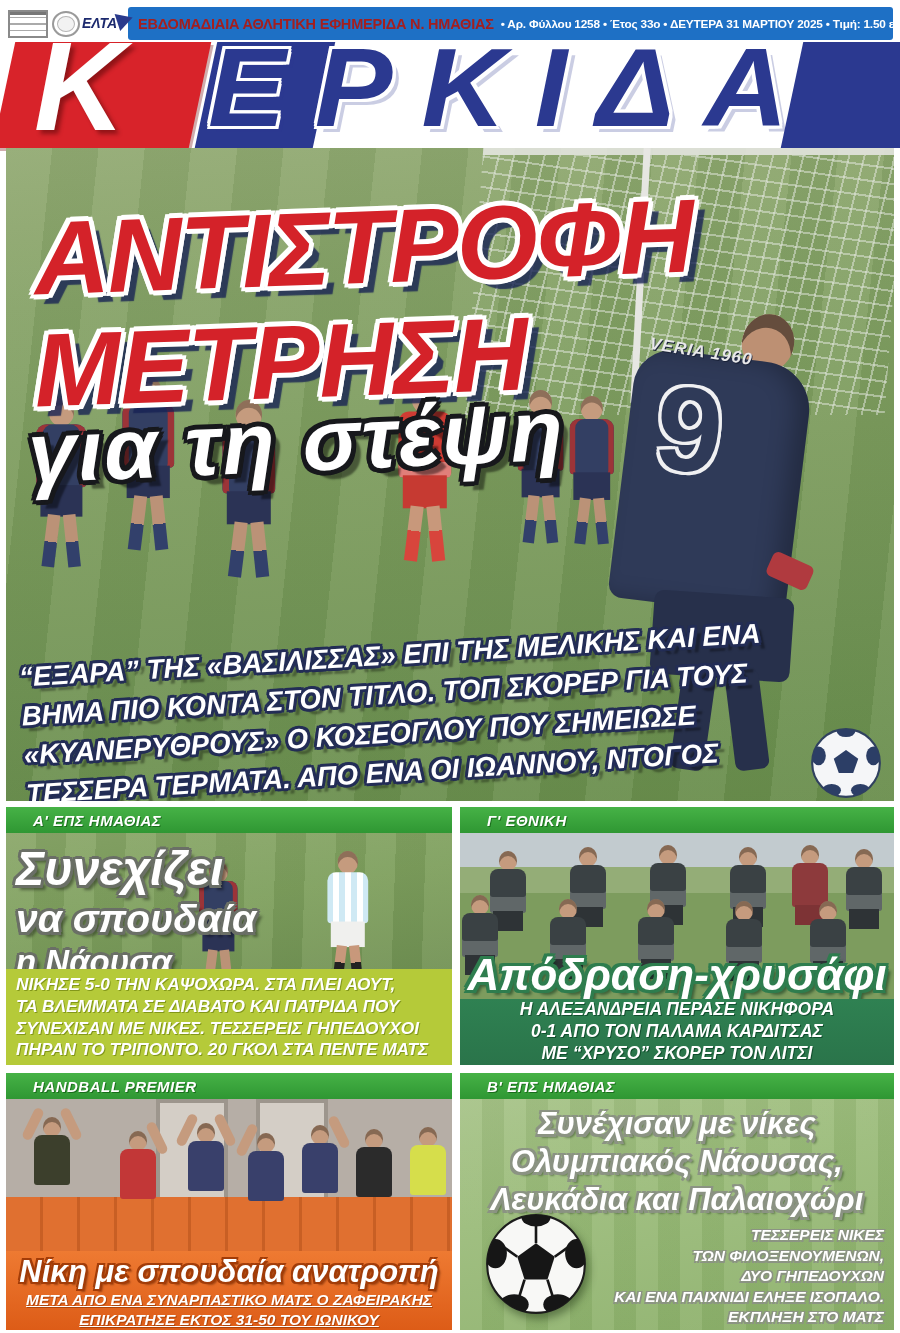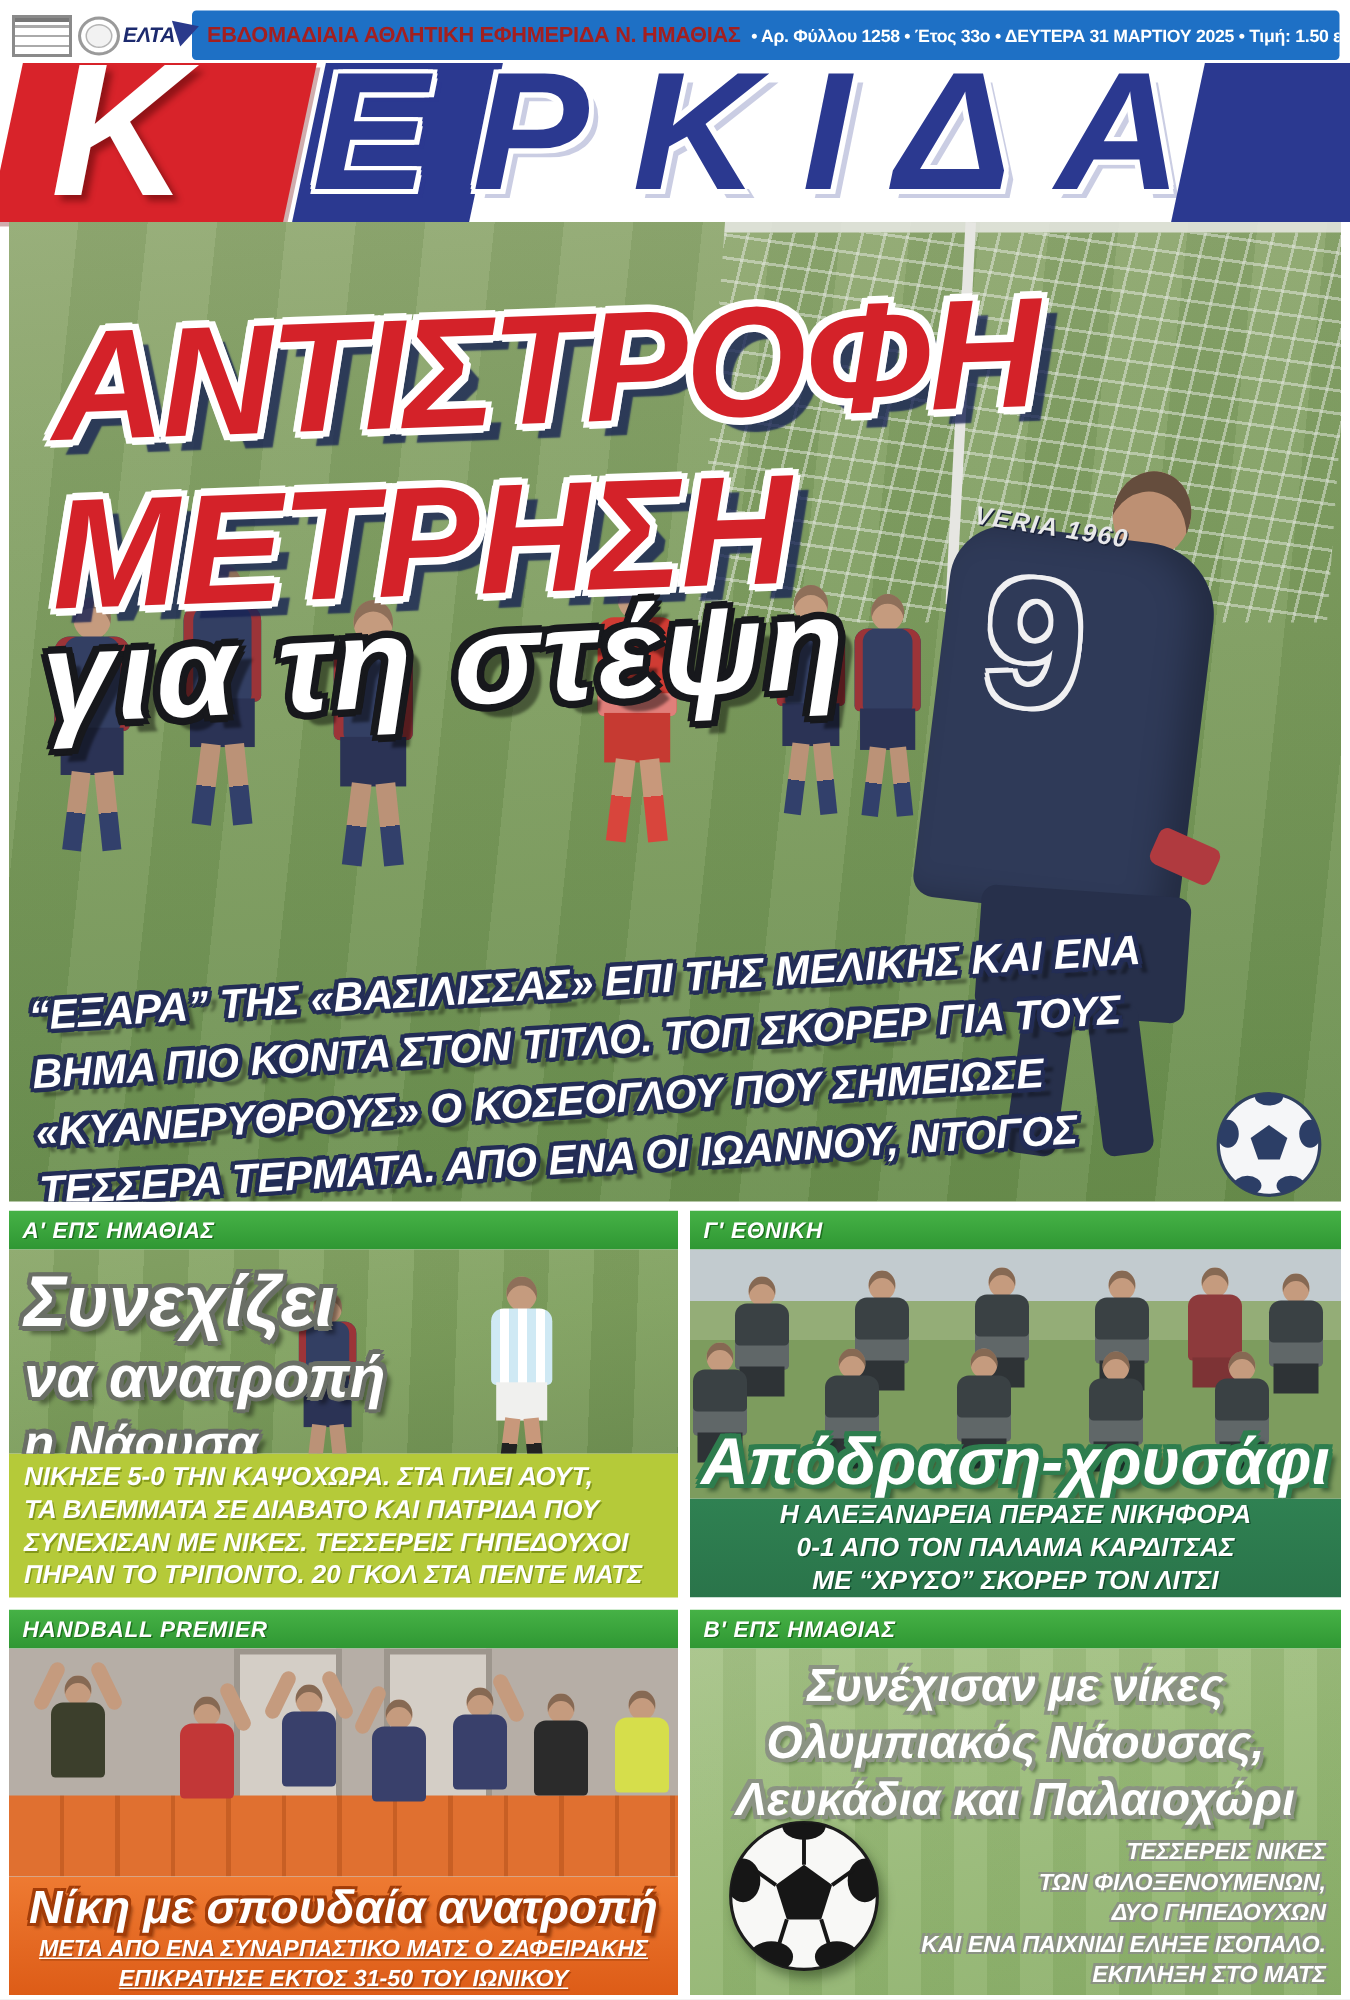--- a/index.html
+++ b/index.html
@@ -86,21 +86,21 @@
   .deck span{display:block;font-weight:bold;font-style:italic;font-size:27.5px;line-height:1.42;color:#ffffff;white-space:nowrap;
      text-shadow:-2.5px -2.5px 0 #232d56,2.5px -2.5px 0 #232d56,-2.5px 2.5px 0 #232d56,2.5px 2.5px 0 #232d56,0 -3px 0 #232d56,0 3px 0 #232d56,-3px 0 0 #232d56,3px 0 0 #232d56,6px 6px 2px rgba(0,0,0,.35);}
 
   
   .panel{position:absolute;display:flex;flex-direction:column;overflow:hidden;}
   .pA{left:6px;top:807px;width:446px;height:258px;}
   .pB{left:460px;top:807px;width:434px;height:258px;}
   .pC{left:6px;top:1073px;width:446px;height:257px;}
   .pD{left:460px;top:1073px;width:434px;height:257px;}
   .sec-head{height:26px;background:linear-gradient(#46b246,#2f9733);color:#fff;font-weight:bold;font-style:italic;
-            font-size:15px;display:flex;align-items:center;padding:0 9px;letter-spacing:.5px;flex:none;
+            font-size:15px;display:flex;align-items:center;padding:0 27px;letter-spacing:.5px;flex:none;
             text-shadow:1px 1px 0 rgba(0,60,0,.5);}
   .photoA{position:relative;flex:none;height:136px;overflow:hidden;
           background:linear-gradient(170deg,#8ba86a 0%,#7fa05e 50%,#739355 100%);}
   .photoA::before{content:"";position:absolute;inset:0;background:repeating-linear-gradient(92deg,rgba(255,255,255,.05) 0 30px,rgba(0,30,0,.06) 30px 60px);}
   .pa-hl{position:absolute;left:10px;z-index:4;color:#fff;font-weight:bold;font-style:italic;line-height:1;white-space:nowrap;
      text-shadow:-2.5px -2.5px 0 #6a6f66,2.5px -2.5px 0 #6a6f66,-2.5px 2.5px 0 #6a6f66,2.5px 2.5px 0 #6a6f66,0 3px 0 #6a6f66,0 -3px 0 #6a6f66,3px 0 0 #6a6f66,-3px 0 0 #6a6f66,5px 5px 3px rgba(0,0,0,.4);}
   .pa1{top:12px;font-size:48px;} .pa2{top:66px;font-size:39px;} .pa3{top:112px;font-size:33px;}
   .capA{flex:1;background:#b5ca39;padding:5px 10px;}
   .capA span{display:block;color:#fff;font-weight:bold;font-style:italic;font-size:17.3px;line-height:1.26;white-space:nowrap;
      text-shadow:1px 1px 0 rgba(90,110,0,.55);}
@@ -286,21 +286,21 @@
           <i class="leg r"></i>
         </div>
       <div class="fig stripe" style="left:318px;top:18px;--s:.85">
           <i class="head"></i>
           <i class="shirt"></i>
           <i class="shorts"></i>
           <i class="leg l"></i>
           <i class="leg r"></i>
         </div>
       <div class="pa-hl pa1">Συνεχίζει</div>
-      <div class="pa-hl pa2">να ανατροπή</div>
+      <div class="pa-hl pa2">να σπουδαία</div>
       <div class="pa-hl pa3">η Νάουσα</div>
     </div>
     <div class="capA">
       <span>ΝΙΚΗΣΕ 5-0 ΤΗΝ ΚΑΨΟΧΩΡΑ. ΣΤΑ ΠΛΕΙ ΑΟΥΤ,</span>
       <span>ΤΑ ΒΛΕΜΜΑΤΑ ΣΕ ΔΙΑΒΑΤΟ ΚΑΙ ΠΑΤΡΙΔΑ ΠΟΥ</span>
       <span>ΣΥΝΕΧΙΣΑΝ ΜΕ ΝΙΚΕΣ. ΤΕΣΣΕΡΕΙΣ ΓΗΠΕΔΟΥΧΟΙ</span>
       <span>ΠΗΡΑΝ ΤΟ ΤΡΙΠΟΝΤΟ. 20 ΓΚΟΛ ΣΤΑ ΠΕΝΤΕ ΜΑΤΣ</span>
     </div>
   </article>
 

